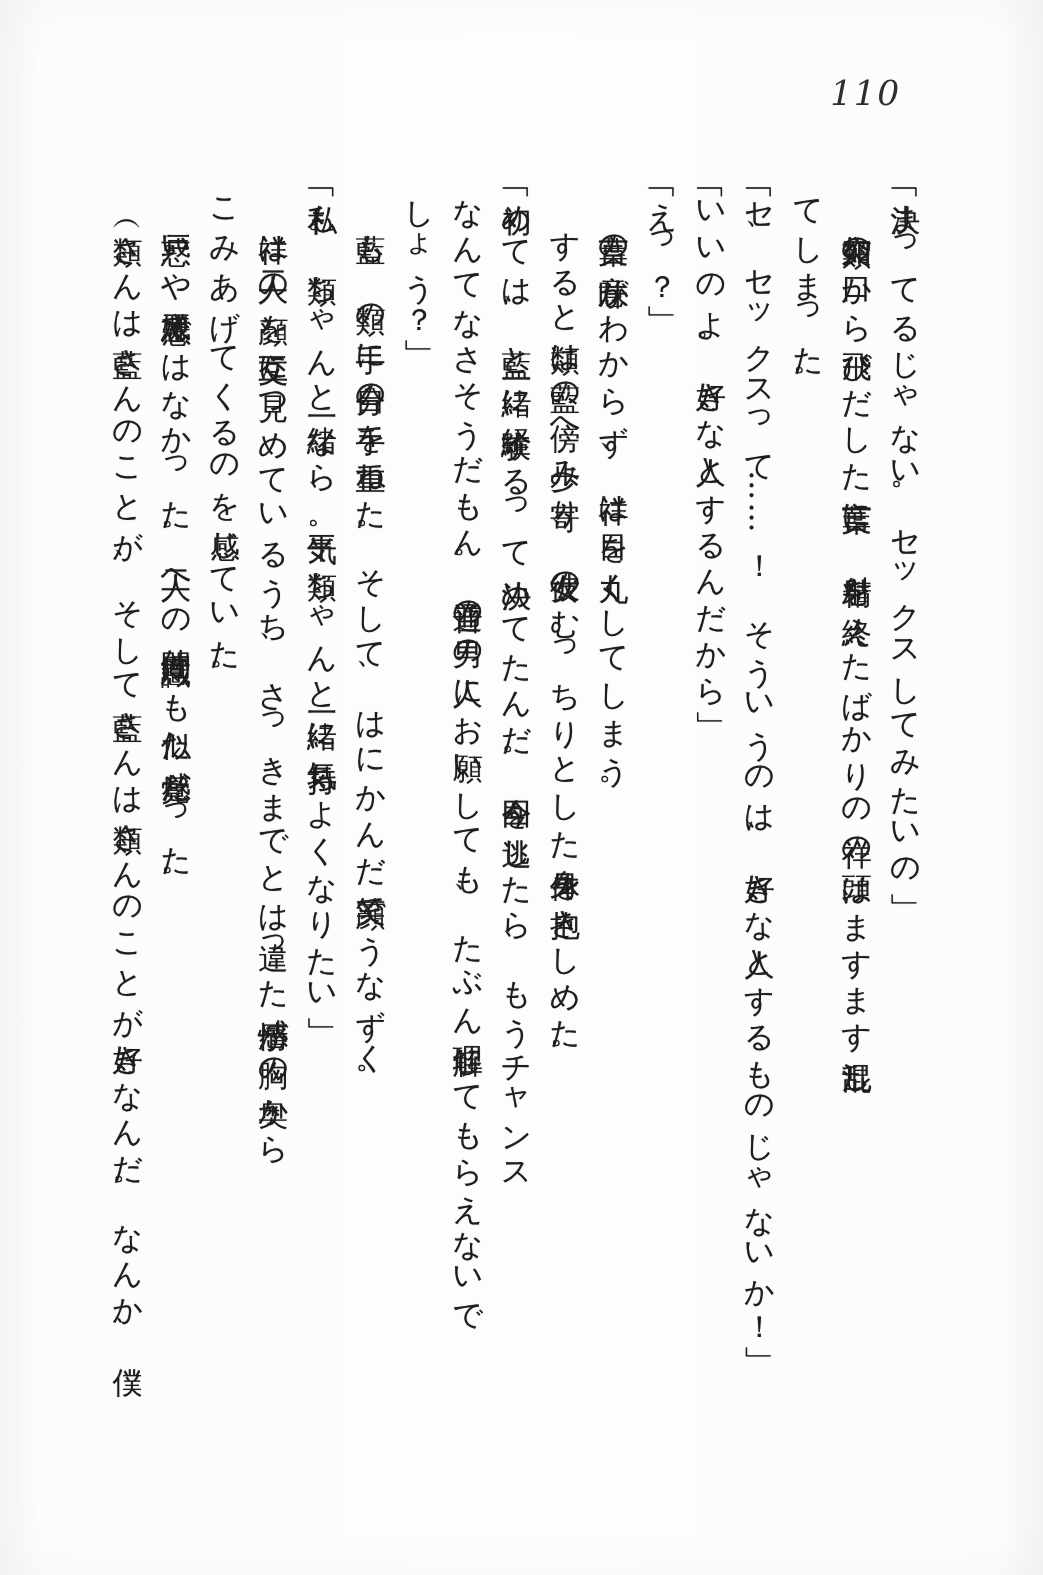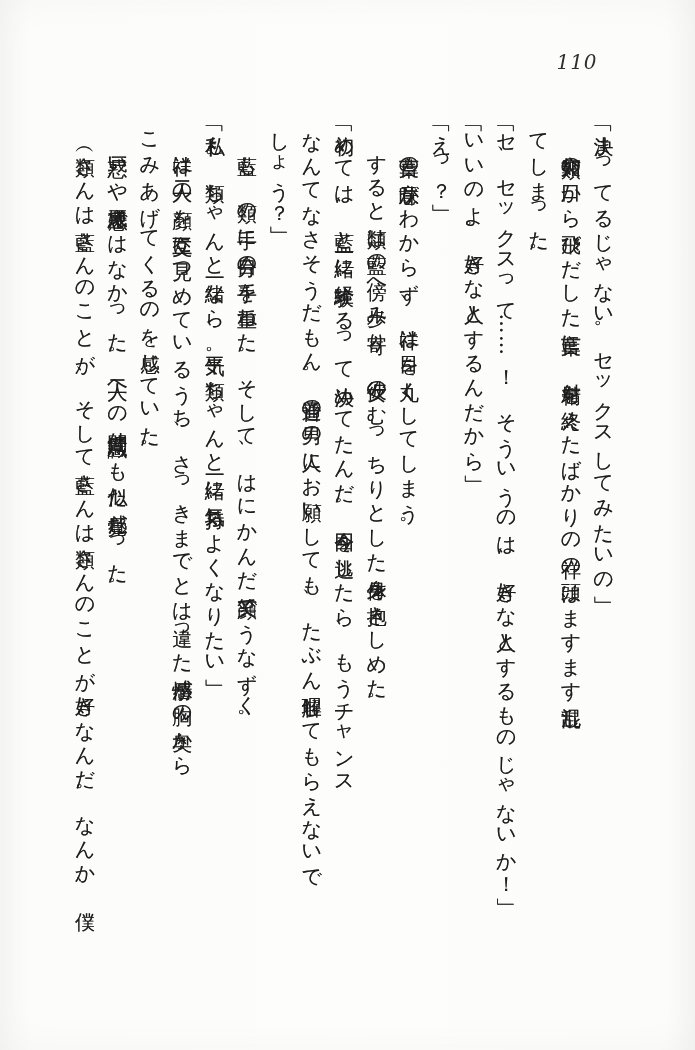--- a/index.html
+++ b/index.html
@@ -19,21 +19,21 @@
     height: 1050px;
     background: linear-gradient(90deg, #f7f7f5 0%, #fcfcfb 4%, #fdfdfc 50%, #fcfcfb 96%, #f6f6f4 100%);
     box-shadow: inset 0 0 40px rgba(0,0,0,0.03);
   }
   .page-number {
     position: absolute;
     top: 50px;
     left: 552px;
     width: 50px;
     text-align: center;
-    font-size: 20px;
+    font-size: 23px;
     font-style: italic;
     letter-spacing: 1px;
     color: #2e2e2e;
   }
   .text-block {
     position: absolute;
     top: 119px;
     right: 75px;
     height: 845px;
     writing-mode: vertical-rl;

